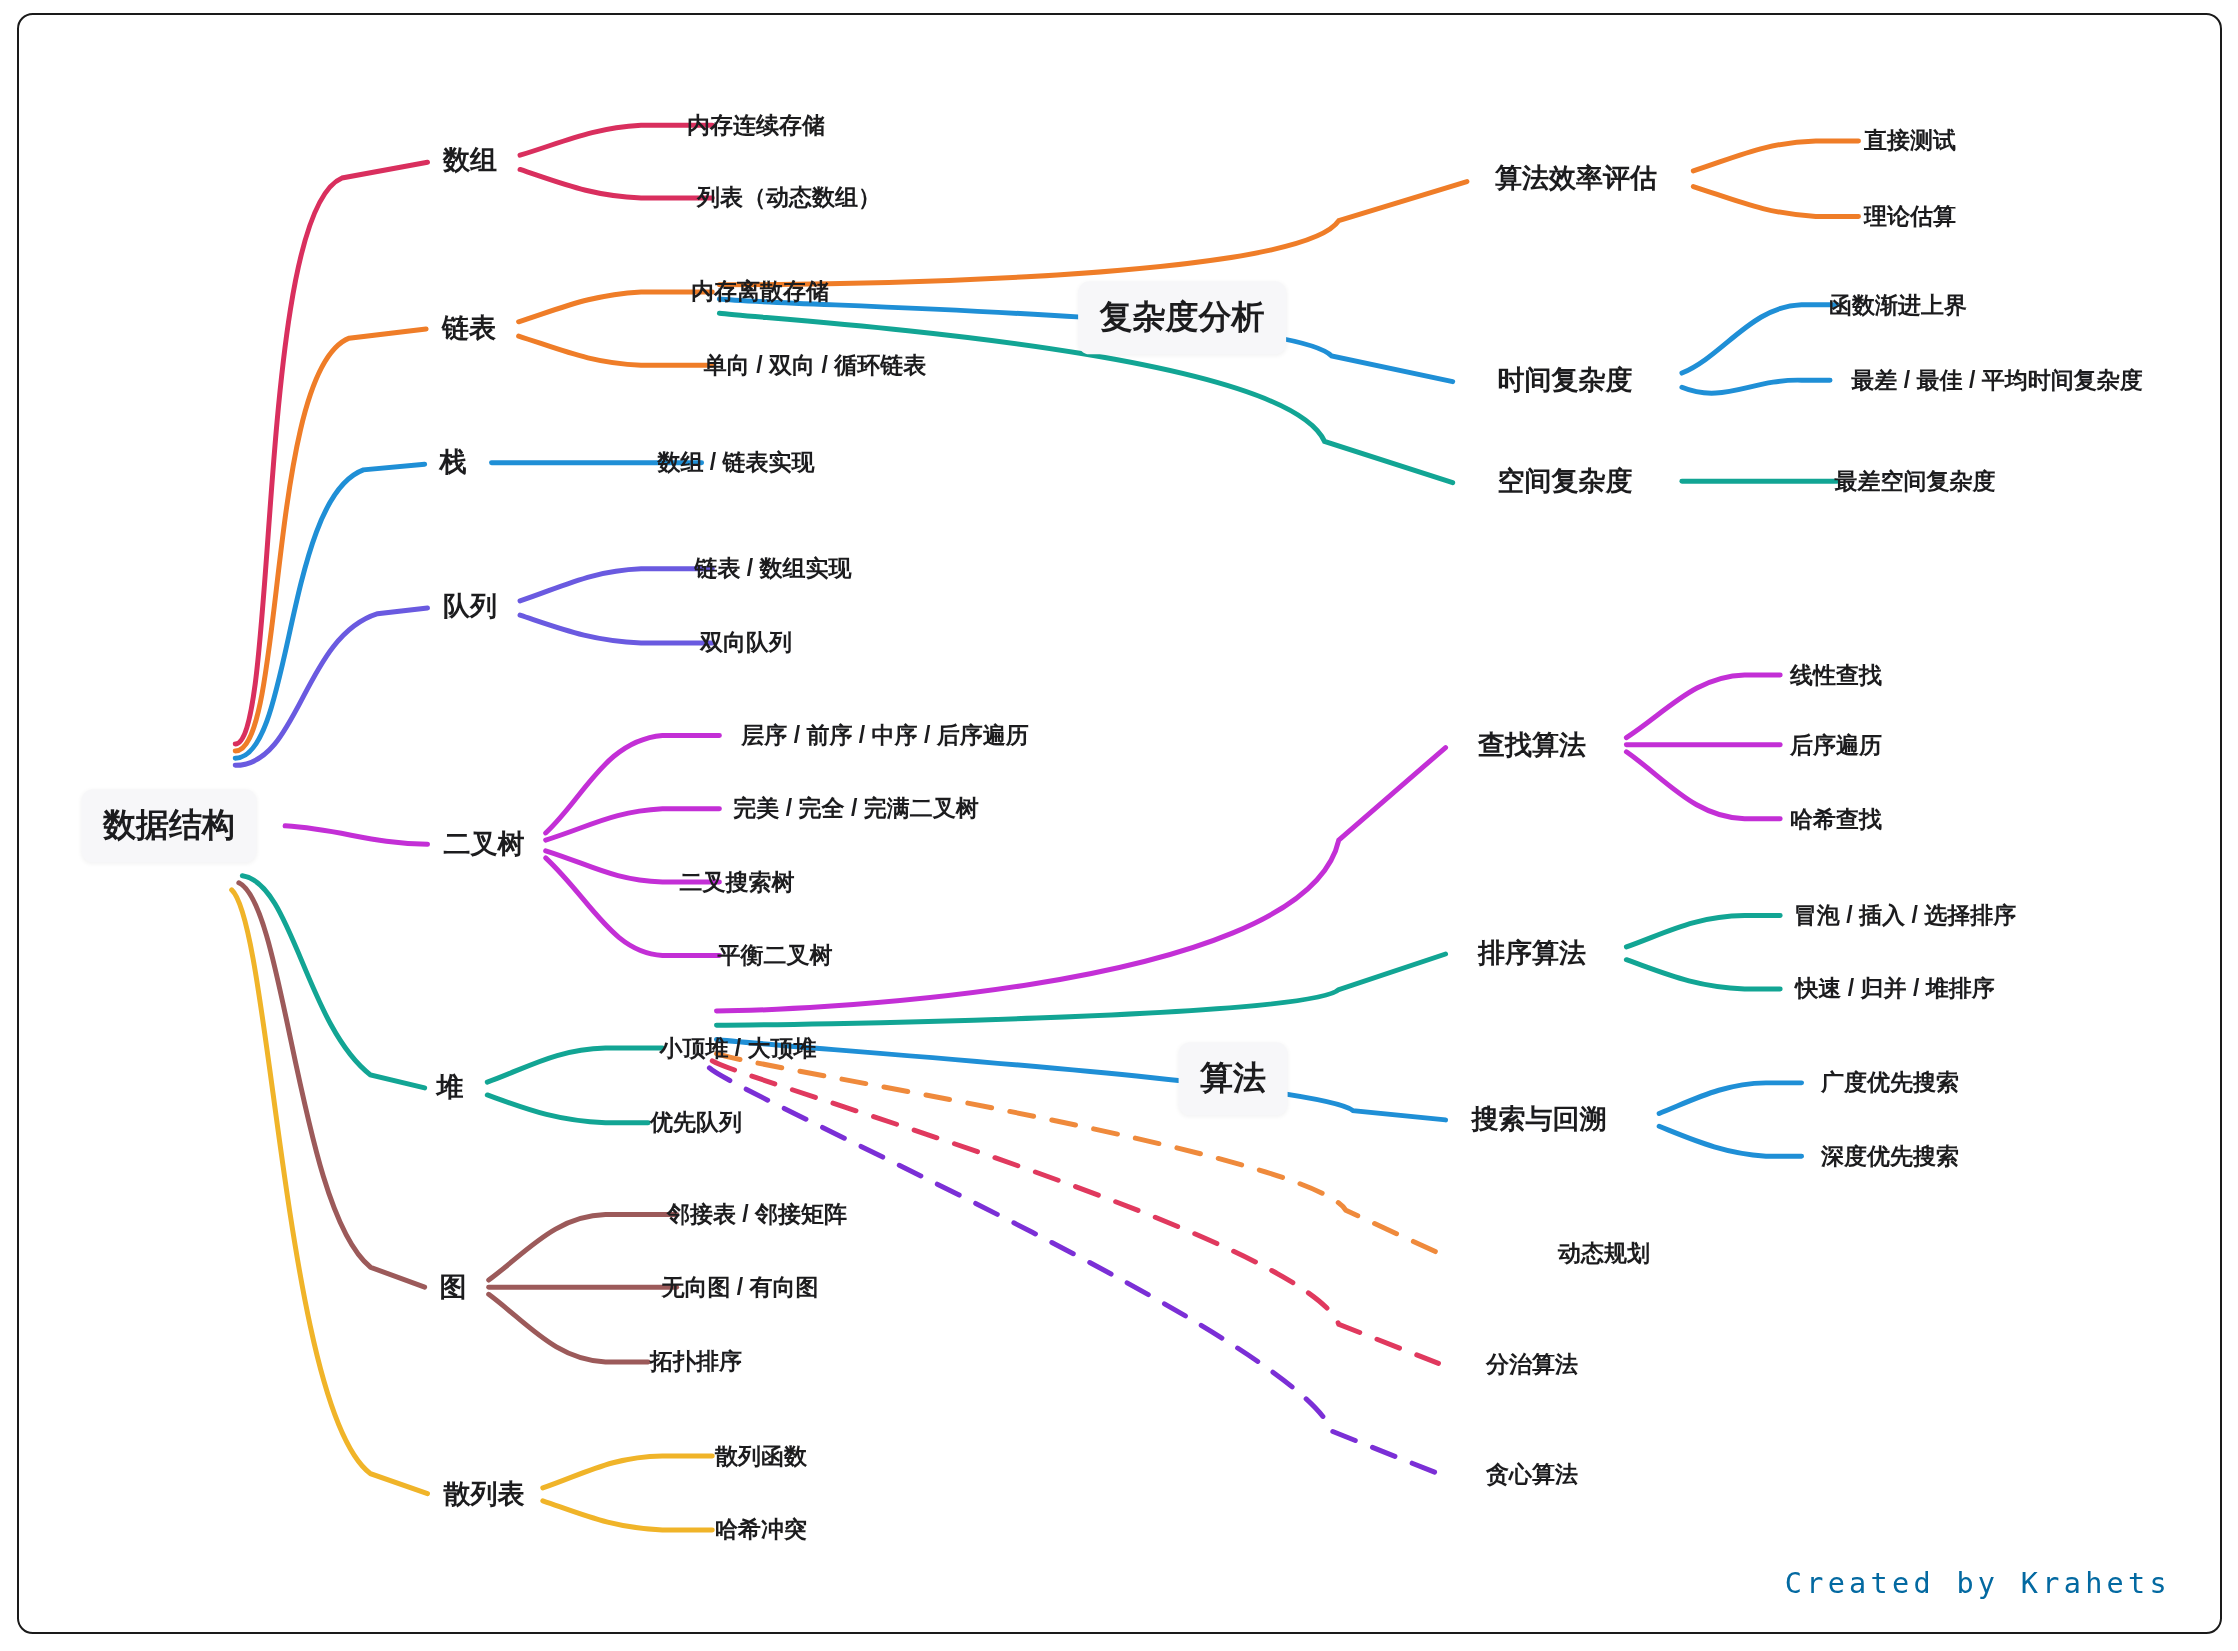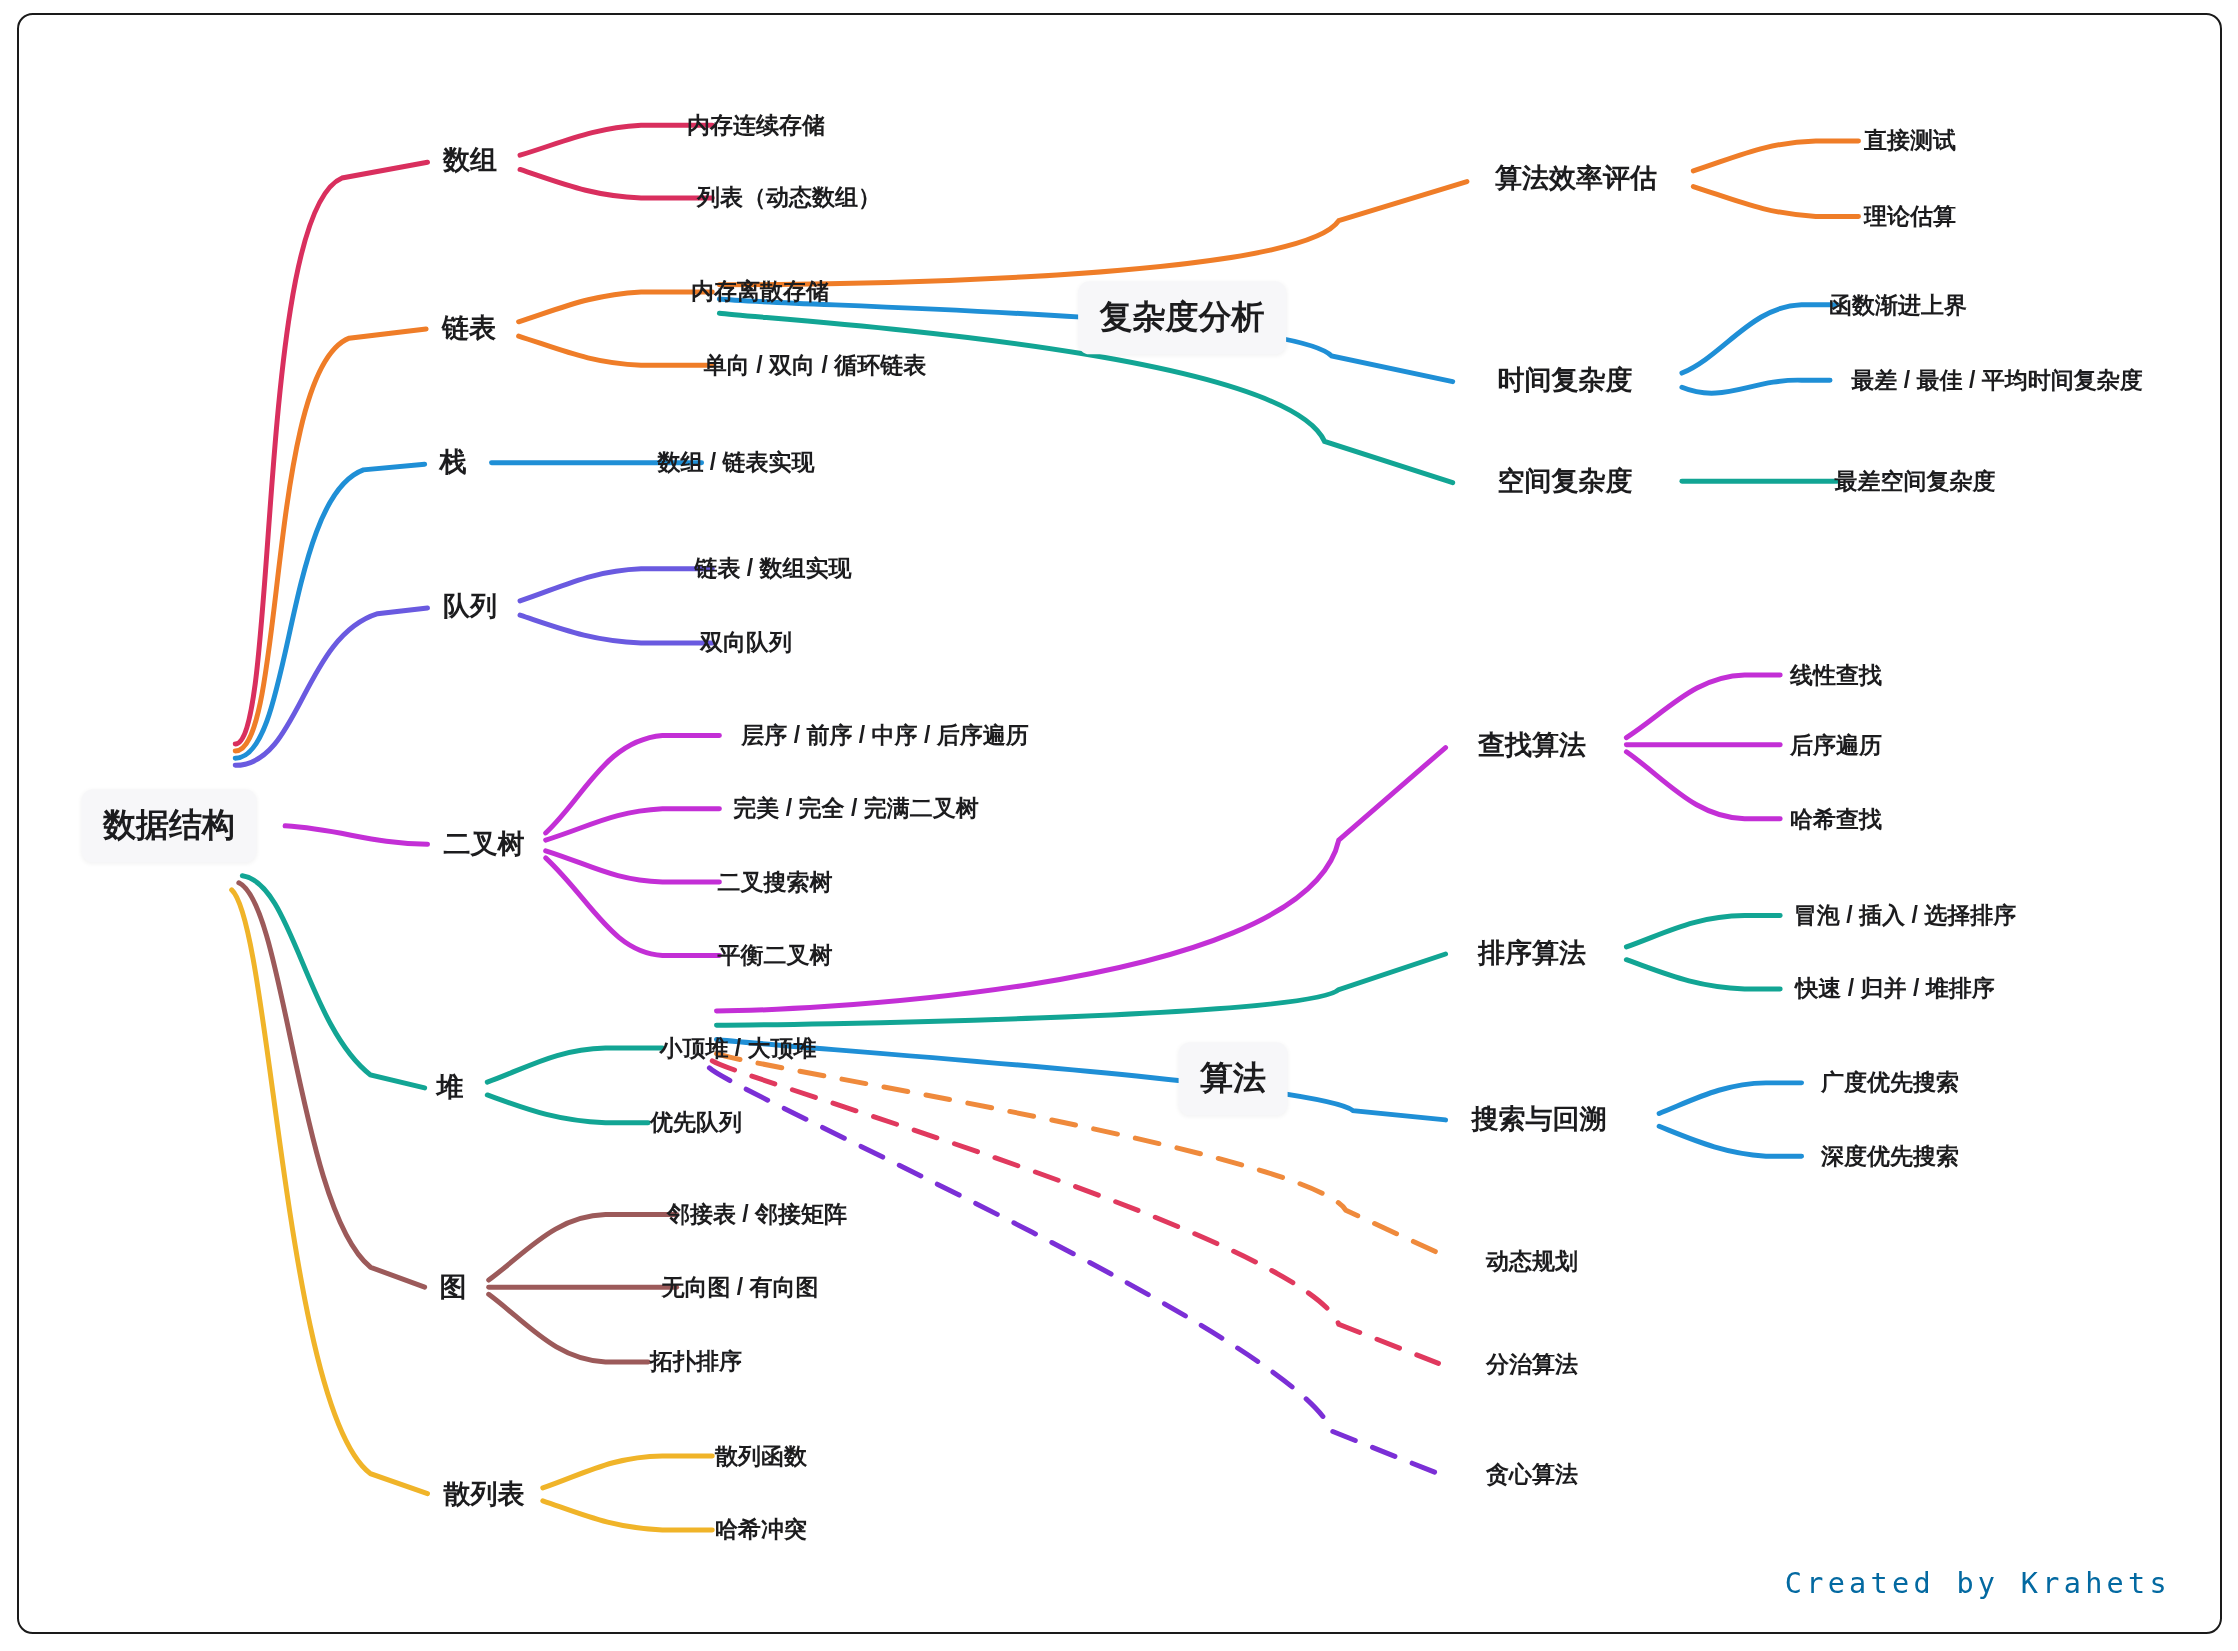--- a/index.html
+++ b/index.html
@@ -175,38 +175,38 @@
   <div class="node lvl1" style="left:453px; top:1287px;">图</div>
   <div class="node lvl1" style="left:484px; top:1494px;">散列表</div>
 
   <div class="node lvl1" style="left:1576px; top:178px;">算法效率评估</div>
   <div class="node lvl1" style="left:1565px; top:380px;">时间复杂度</div>
   <div class="node lvl1" style="left:1565px; top:481px;">空间复杂度</div>
 
   <div class="node lvl1" style="left:1532px; top:745px;">查找算法</div>
   <div class="node lvl1" style="left:1532px; top:953px;">排序算法</div>
   <div class="node lvl1" style="left:1539px; top:1119px;">搜索与回溯</div>
-  <div class="node lvl2" style="left:1532px; top:1253px;margin-top:8px;">动态规划</div>
+  <div class="node lvl2" style="left:1604px; top:1253px;">动态规划</div>
   <div class="node lvl2" style="left:1532px; top:1364px;">分治算法</div>
   <div class="node lvl2" style="left:1532px; top:1474px;">贪心算法</div>
 
   <div class="node lvl2" style="left:756px; top:125px;">内存连续存储</div>
   <div class="node lvl2" style="left:789px; top:197px;">列表（动态数组）</div>
 
   <div class="node lvl2" style="left:760px; top:291px;">内存离散存储</div>
   <div class="node lvl2" style="left:815px; top:365px;">单向 / 双向 / 循环链表</div>
 
   <div class="node lvl2" style="left:736px; top:462px;">数组 / 链表实现</div>
 
   <div class="node lvl2" style="left:773px; top:568px;">链表 / 数组实现</div>
   <div class="node lvl2" style="left:746px; top:642px;">双向队列</div>
 
   <div class="node lvl2" style="left:885px; top:735px;">层序 / 前序 / 中序 / 后序遍历</div>
   <div class="node lvl2" style="left:856px; top:808px;">完美 / 完全 / 完满二叉树</div>
-  <div class="node lvl2" style="left:775px; top:882px;">二叉搜索树</div>
+  <div class="node lvl2" style="left:737px; top:882px;">二叉搜索树</div>
   <div class="node lvl2" style="left:775px; top:955px;">平衡二叉树</div>
 
   <div class="node lvl2" style="left:738px; top:1048px;">小顶堆 / 大顶堆</div>
   <div class="node lvl2" style="left:696px; top:1122px;">优先队列</div>
 
   <div class="node lvl2" style="left:757px; top:1214px;">邻接表 / 邻接矩阵</div>
   <div class="node lvl2" style="left:740px; top:1287px;">无向图 / 有向图</div>
   <div class="node lvl2" style="left:696px; top:1361px;">拓扑排序</div>
 
   <div class="node lvl2" style="left:761px; top:1456px;">散列函数</div>

